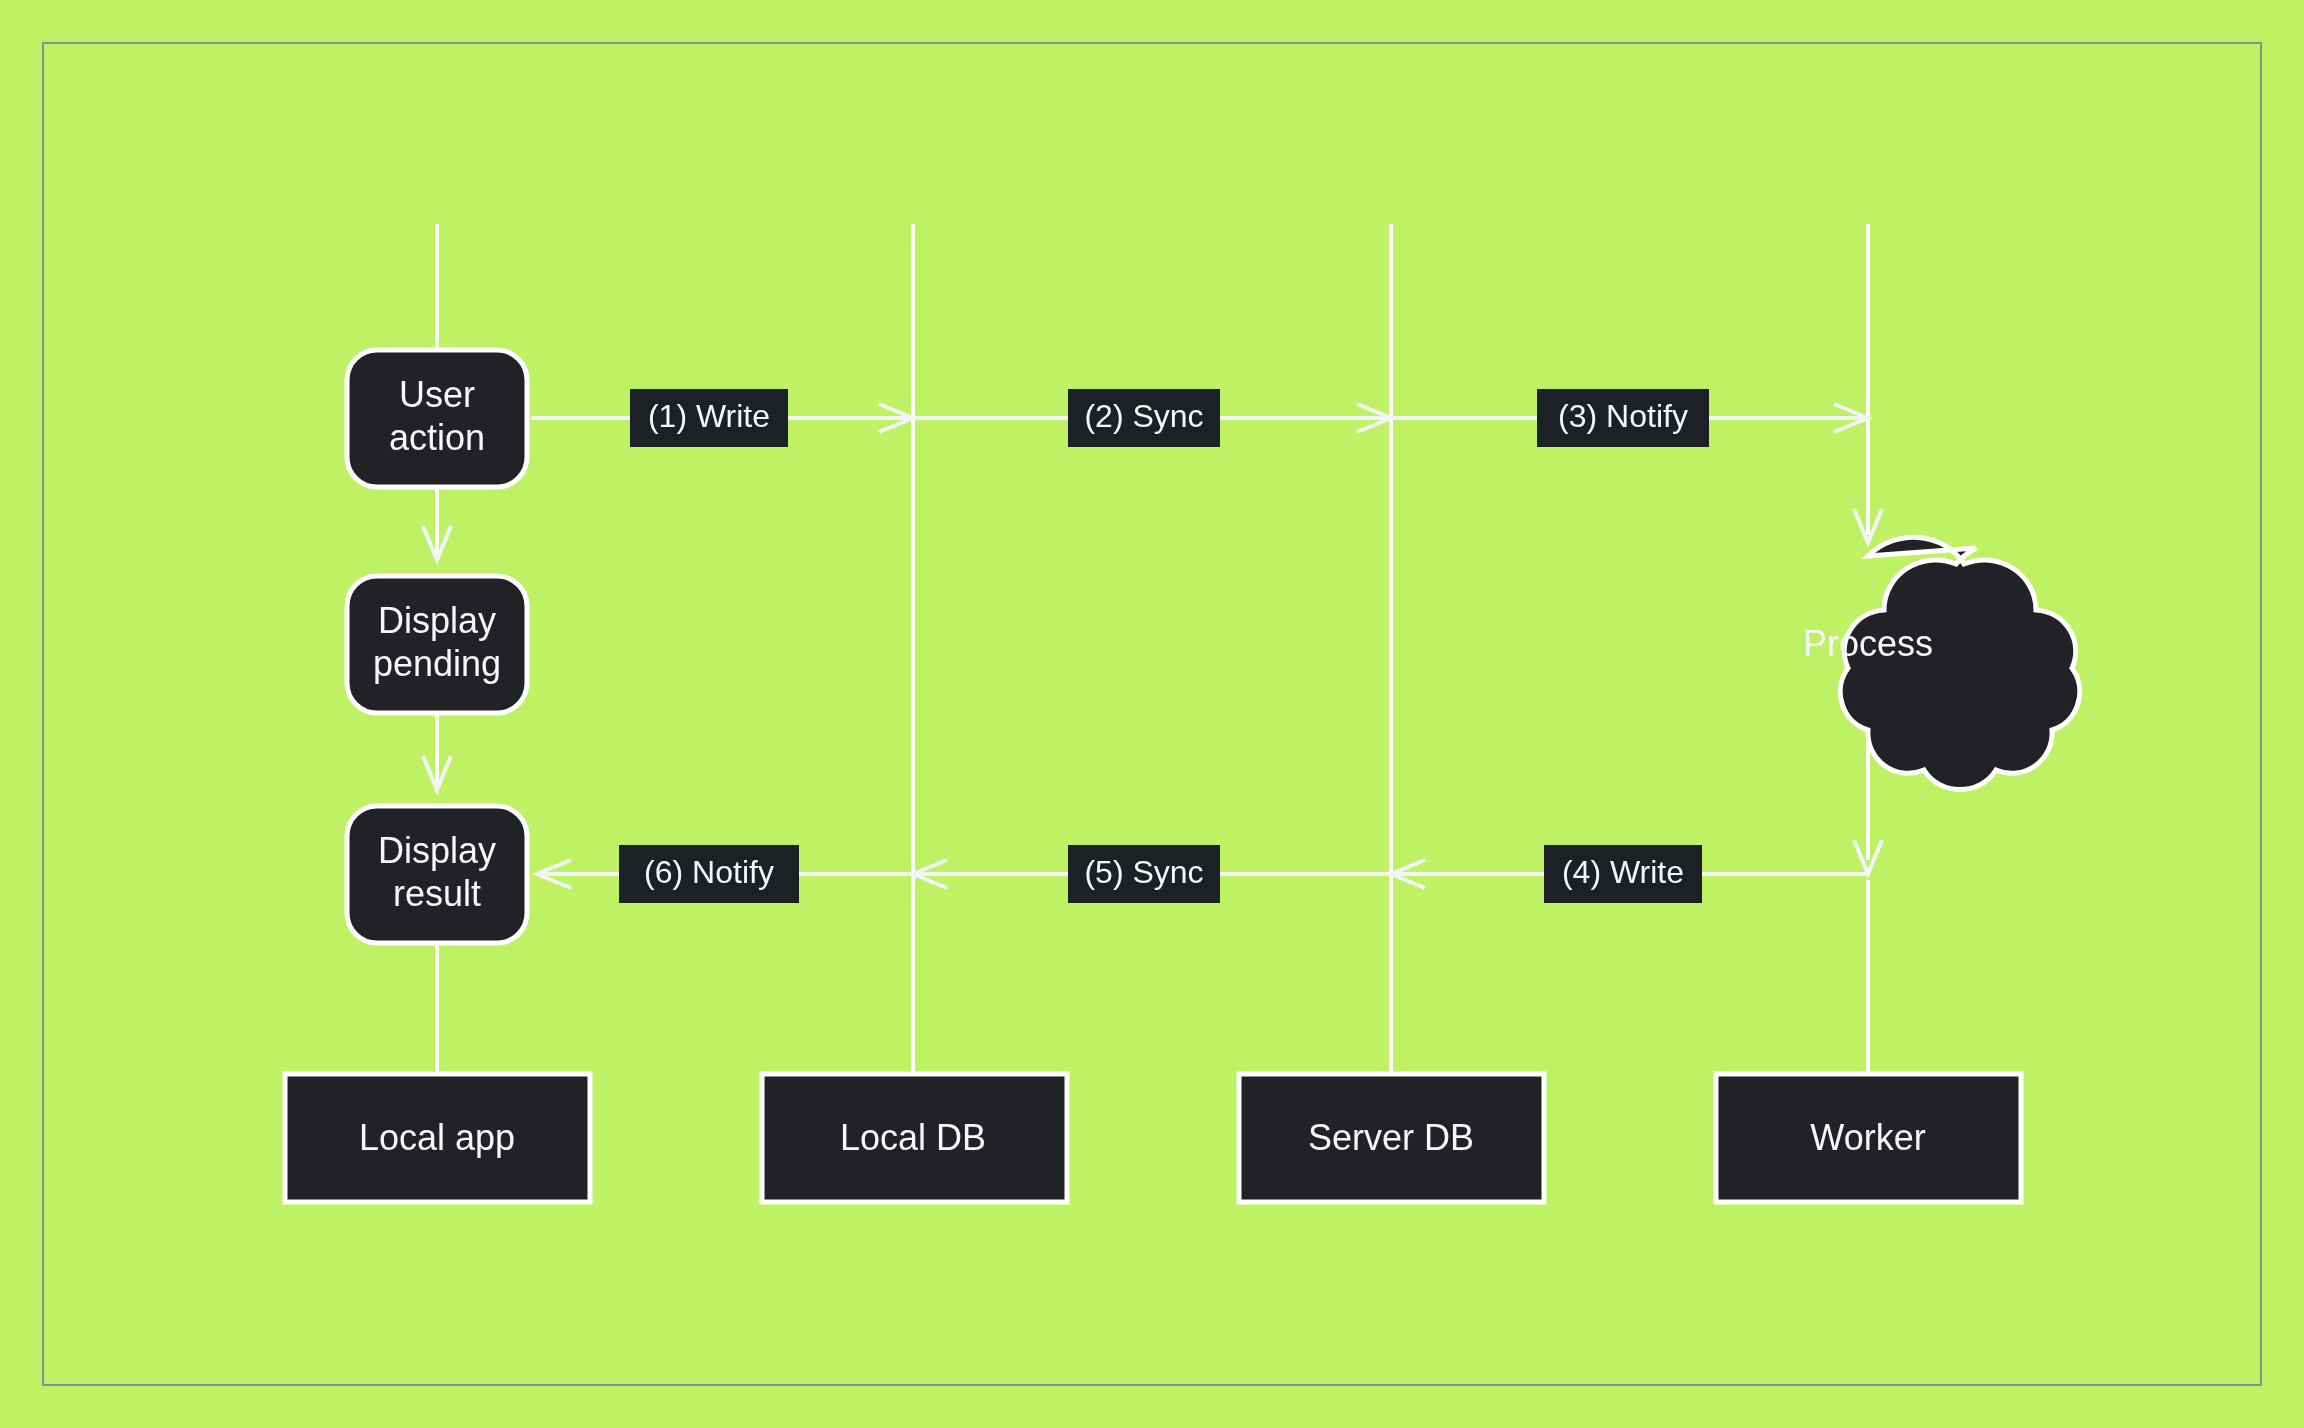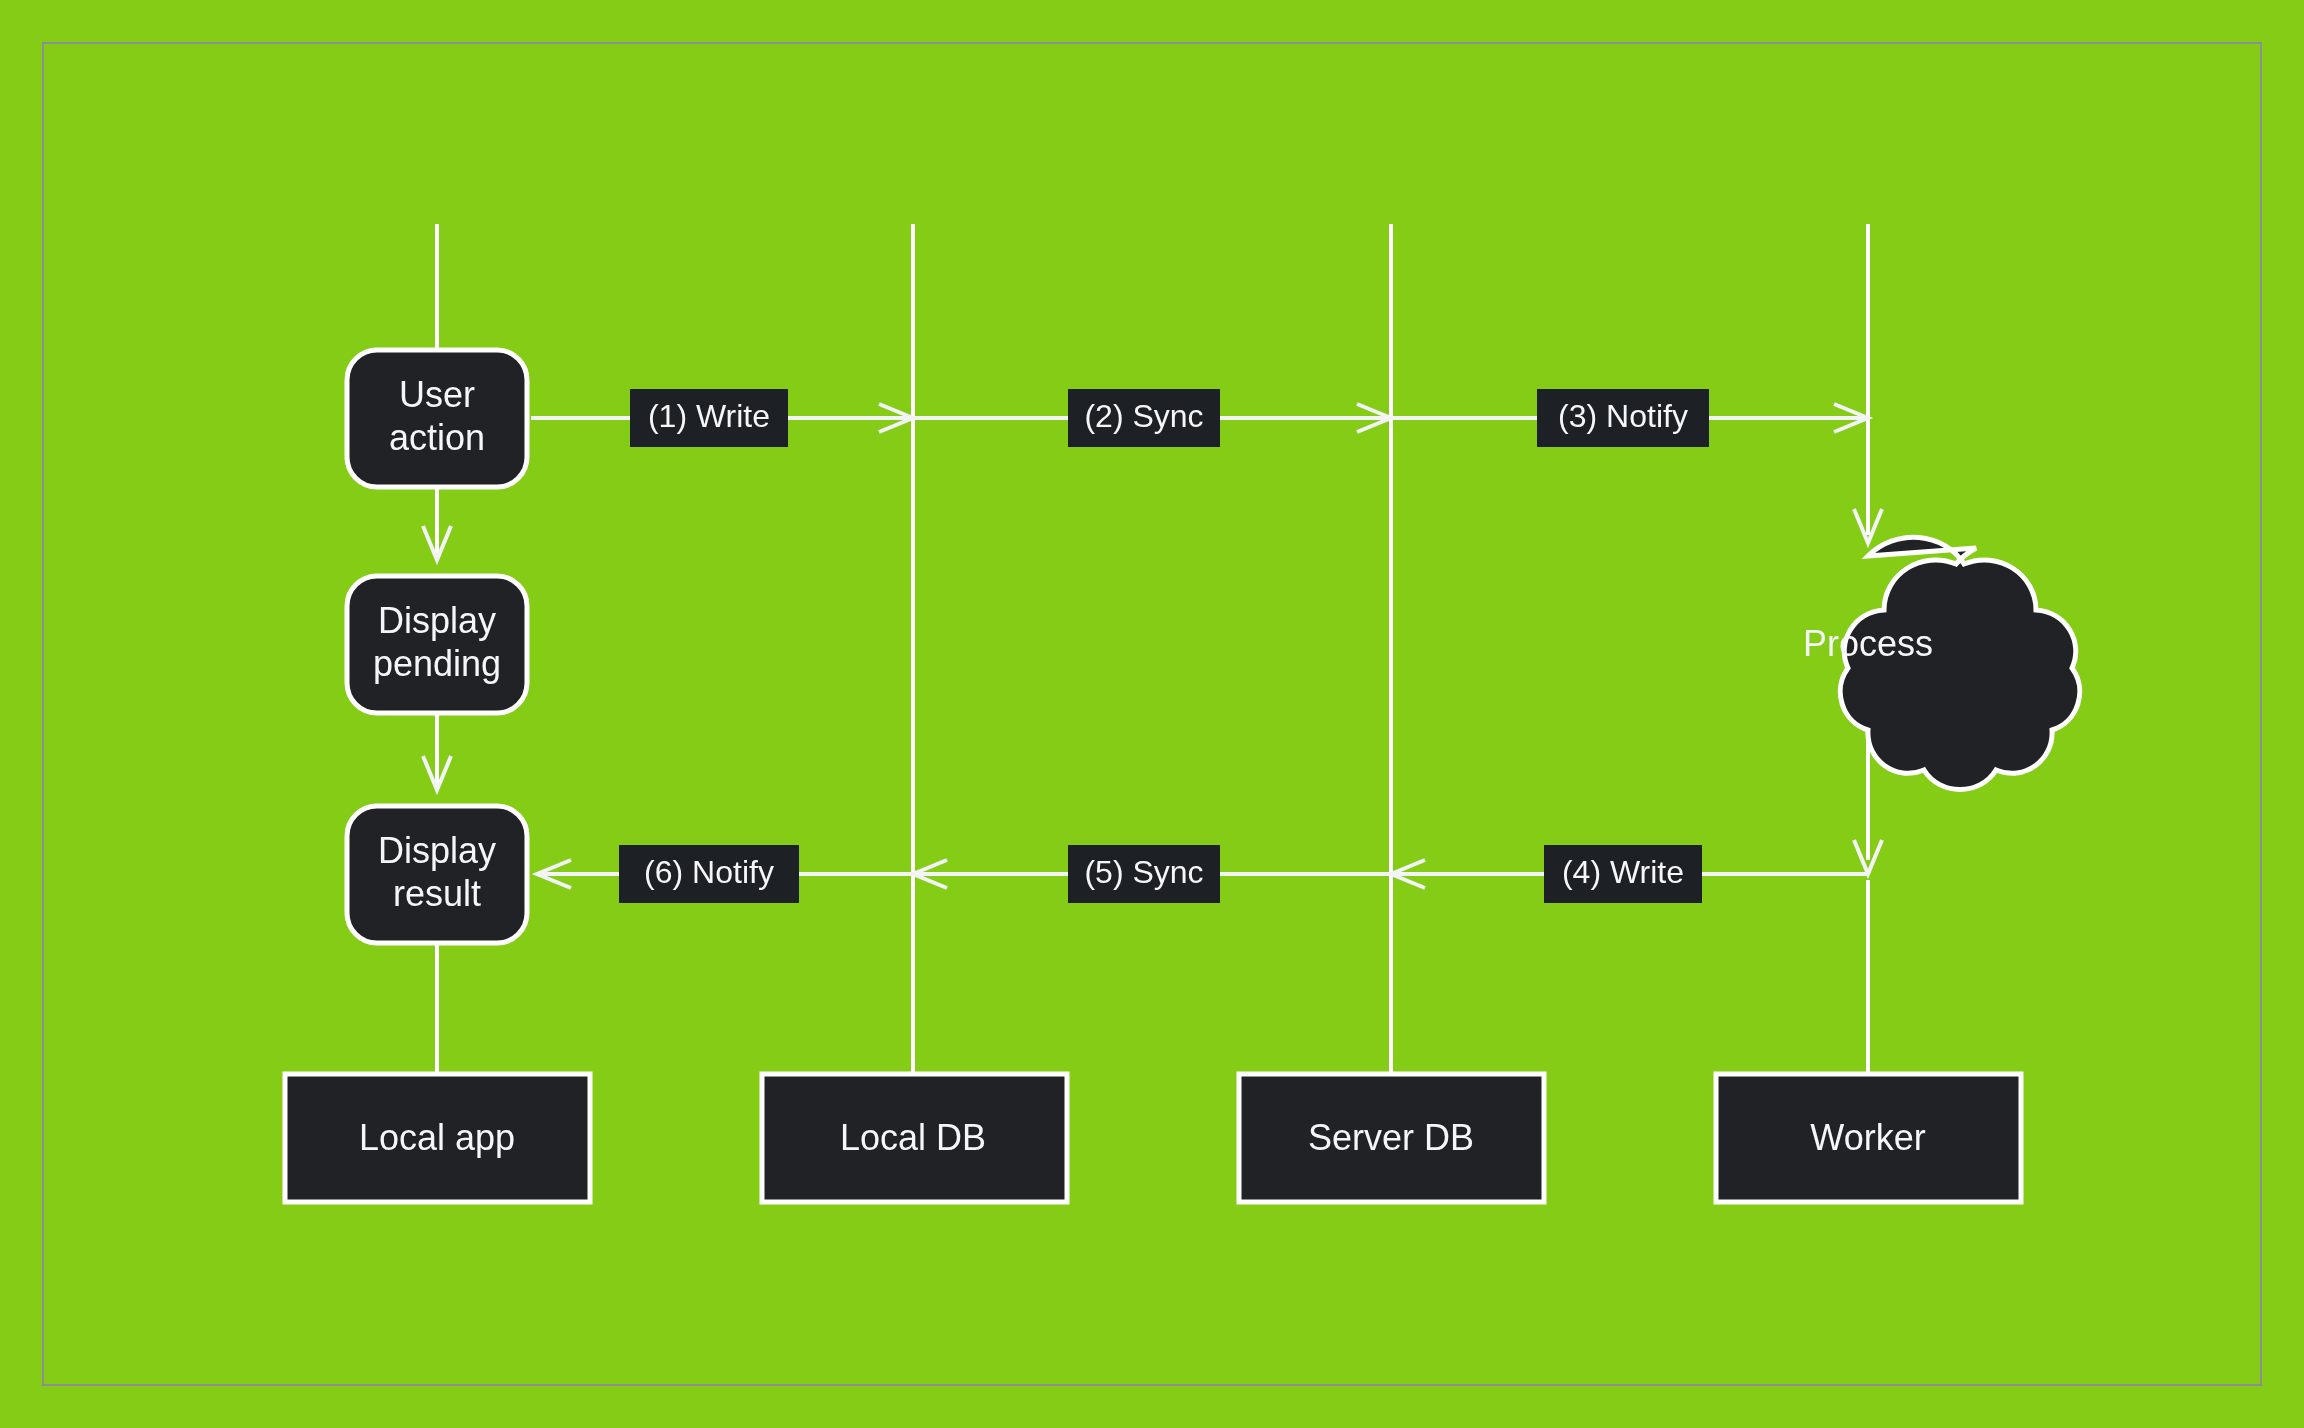--- a/index.html
+++ b/index.html
@@ -11,21 +11,21 @@
   body {
     width: 2304px;
     height: 1428px;
     font-family: "Liberation Sans", sans-serif;
     overflow: hidden;
   }
   #stage {
     position: relative;
     width: 2304px;
     height: 1428px;
-    background: #84cc16;
+    background: #bef264;
   }
   #diagram-frame {
     position: absolute;
     left: 42px;
     top: 42px;
     width: 2220px;
     height: 1344px;
     border: 2px solid #8a8f94;
     box-sizing: border-box;
     background: transparent;

